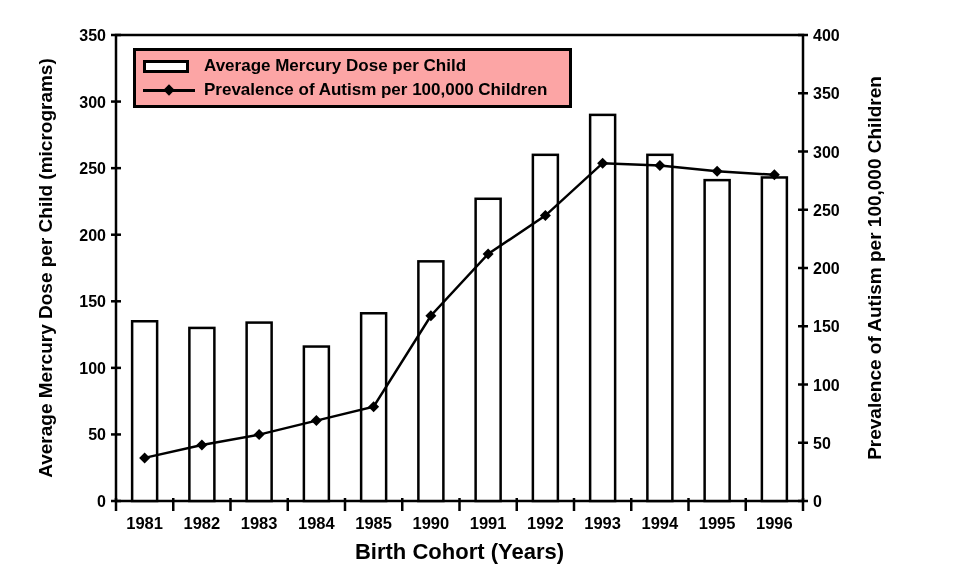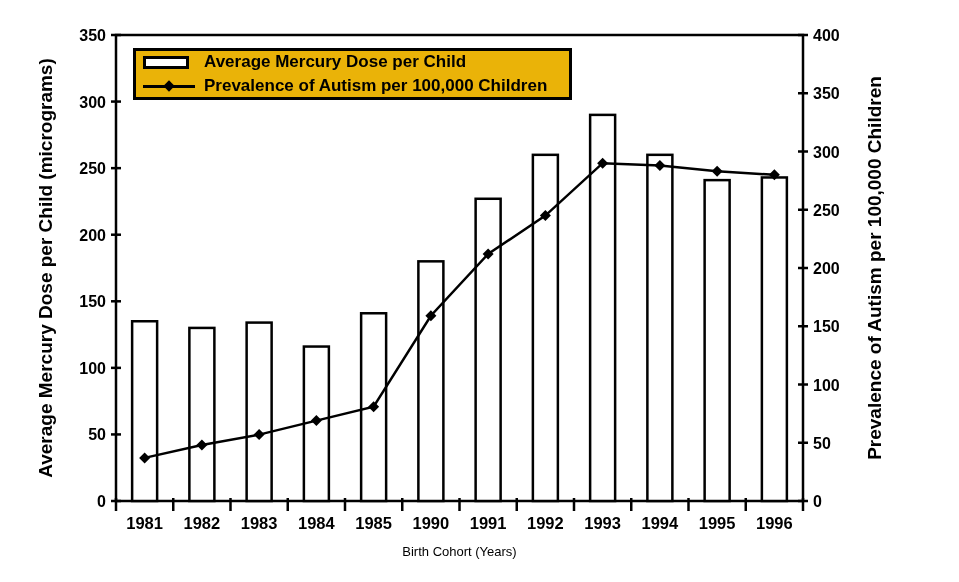--- a/index.html
+++ b/index.html
@@ -33,33 +33,33 @@
     width: 470px;
     left: 640px;
     top: 256px;
     transform: rotate(-90deg);
     transform-origin: center;
   }
   .x-title {
     left: 116px;
     width: 687px;
     top: 540px;
-    font-weight: normal;
-    font-size: 13px;
+    font-weight: bold;
+    font-size: 22px;
   }
 
   .legend {
     position: absolute;
     left: 133px;
     top: 48px;
     width: 439px;
-    height: 52px;
+    height: 60px;
     box-sizing: border-box;
     border: 3px solid #000000;
-    background: #eab308;
+    background: #fca5a5;
     display: flex;
     flex-direction: column;
     justify-content: center;
     padding-left: 7px;
   }
   .legend-row {
     display: flex;
     align-items: center;
     height: 24px;
   }

